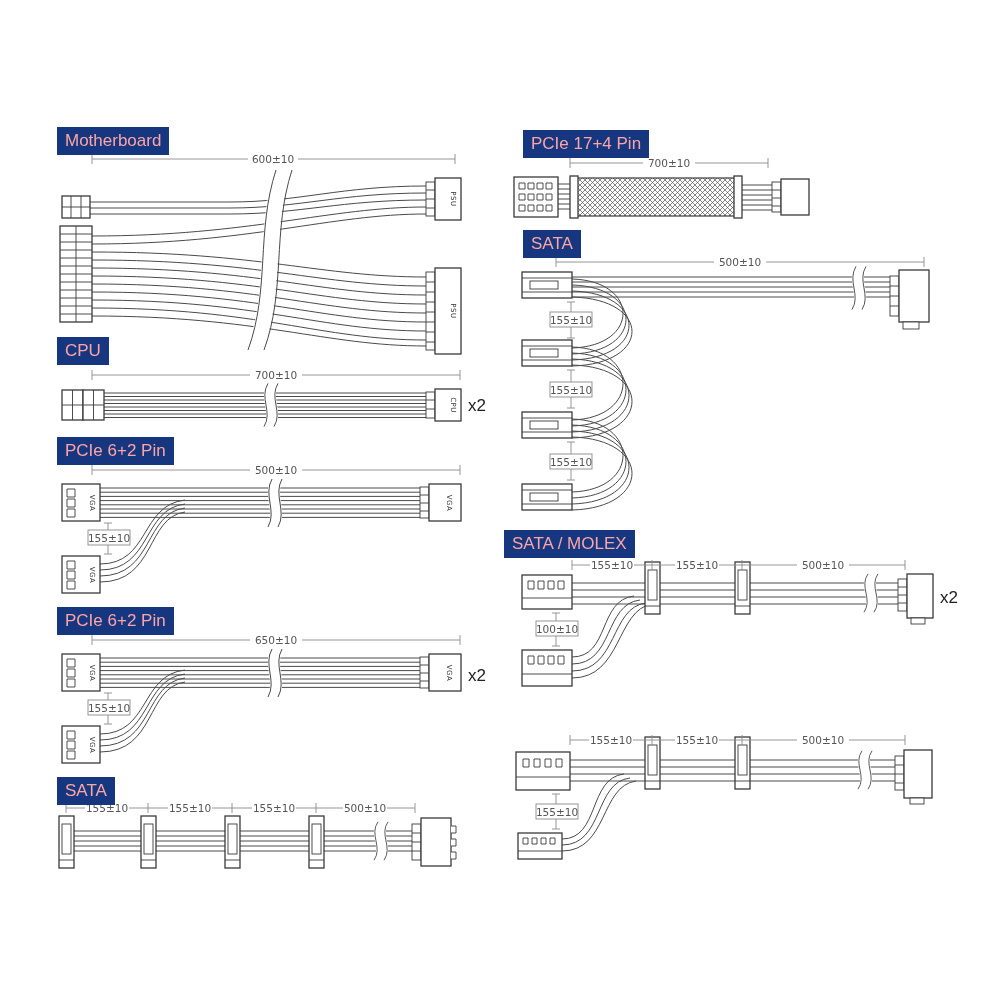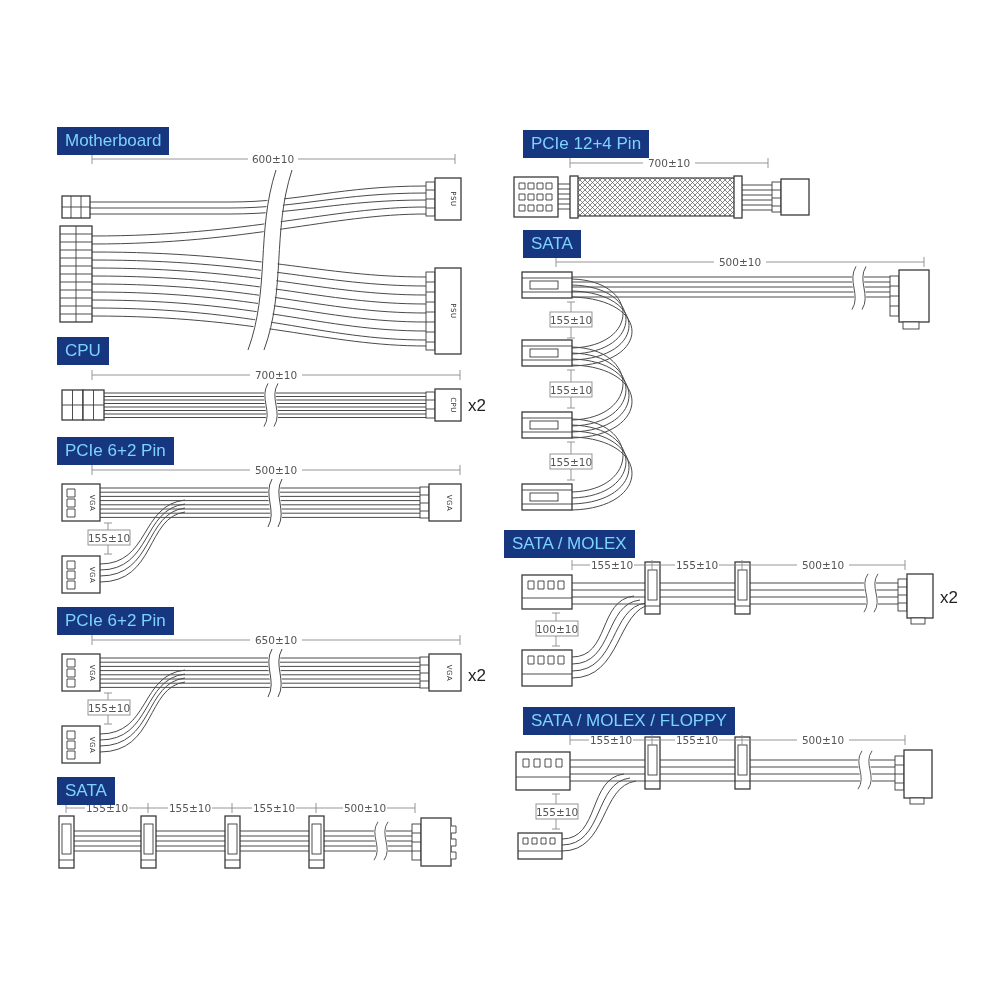--- a/index.html
+++ b/index.html
@@ -1,19 +1,19 @@
 <!DOCTYPE html>
 <html><head>
 <meta charset="utf-8">
 <style>
   html,body { margin:0; padding:0; background:#fff; }
   #canvas { position:relative; width:1000px; height:1000px; background:#ffffff; overflow:hidden;
             font-family:"Liberation Sans", sans-serif; }
   #art { position:absolute; left:0; top:0; }
-  .sec-label { position:absolute; background:#16367f; color:#7dd3fc;
+  .sec-label { position:absolute; background:#16367f; color:#fca5a5;
                font:400 17px/1.25 "Liberation Sans", sans-serif;
                padding:3px 8px 4px; white-space:nowrap; }
   .wire { stroke:#4a4a4a; stroke-width:1; fill:none; }
   .conn { fill:#ffffff; stroke:#3a3a3a; stroke-width:1.3; }
   .pin  { fill:#ffffff; stroke:#3a3a3a; stroke-width:0.9; }
   .dim-line { stroke:#8a8a8a; stroke-width:0.9; fill:none; }
   .dim-box  { fill:#ffffff; stroke:#8a8a8a; stroke-width:0.9; }
   .whitebg  { fill:#ffffff; }
   .dim-text { font:10.5px "DejaVu Sans", sans-serif; fill:#555555; }
   .conn-text { font:7px "DejaVu Sans", sans-serif; fill:#333333; letter-spacing:0.5px; }
@@ -373,18 +373,17 @@
         <text class="dim-text" x="557" y="815.5" text-anchor="middle">155±10</text>
       </g>
     </g>
   </svg>
 
   <div class="sec-label" style="left:57px;top:127px">Motherboard</div>
   <div class="sec-label" style="left:57px;top:337px">CPU</div>
   <div class="sec-label" style="left:57px;top:437px">PCIe 6+2 Pin</div>
   <div class="sec-label" style="left:57px;top:607px">PCIe 6+2 Pin</div>
   <div class="sec-label" style="left:57px;top:777px">SATA</div>
-  <div class="sec-label" style="left:523px;top:130px">PCIe 12+4 Pin</div>
+  <div class="sec-label" style="left:523px;top:130px">PCIe 17+4 Pin</div>
   <div class="sec-label" style="left:523px;top:230px">SATA</div>
   <div class="sec-label" style="left:504px;top:530px">SATA / MOLEX</div>
-  <div class="sec-label" style="left:523px;top:707px">SATA / MOLEX / FLOPPY</div>
 
 </div>
 
 </body></html>

